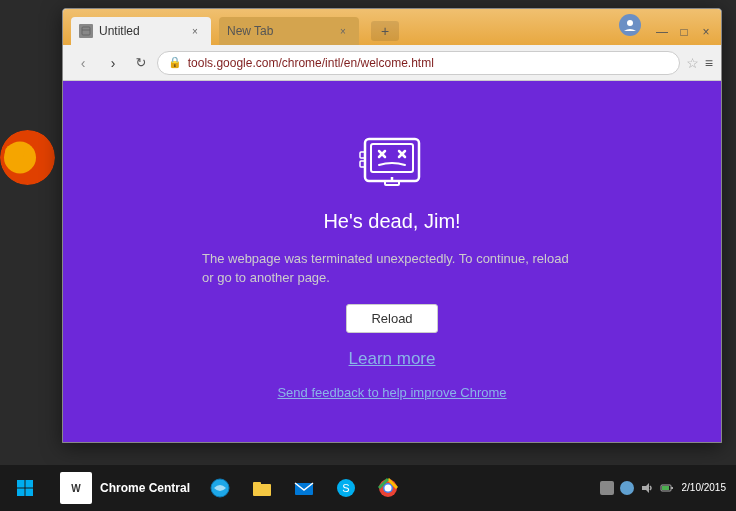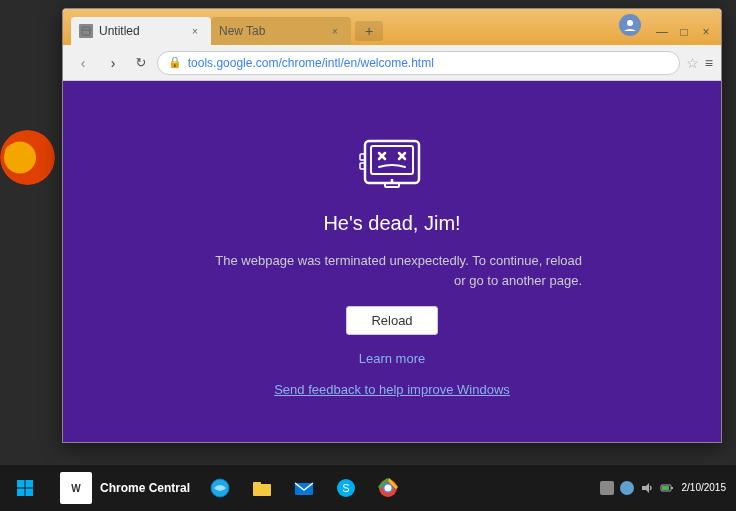--- a/index.html
+++ b/index.html
@@ -125,21 +125,21 @@
       border-radius: 4px 4px 0 0;
       display: flex;
       align-items: flex-end;
       padding: 0 8px;
       position: relative;
     }
 
     .browser-tabs {
       display: flex;
       align-items: flex-end;
-      gap: 0;
+      gap: 8px;
       flex: 1;
     }
 
     .browser-tab {
       height: 28px;
       min-width: 140px;
       max-width: 180px;
       background: #f0c070;
       border-radius: 4px 4px 0 0;
       display: flex;
@@ -292,40 +292,40 @@
       gap: 6px;
     }
 
     .address-bar-lock {
       font-size: 11px;
       color: #888;
     }
 
     .address-bar-url {
       font-size: 12px;
-      color: #3b82f6;
+      color: #7f1d1d;
       flex: 1;
     }
 
     .toolbar-star {
       font-size: 14px;
       color: #aaa;
       cursor: pointer;
     }
 
     .toolbar-menu {
       font-size: 14px;
       color: #555;
       cursor: pointer;
     }
 
     
     .browser-content {
       flex: 1;
-      background: #4c1d95;
+      background: #6d28d9;
       display: flex;
       flex-direction: column;
       align-items: center;
       justify-content: center;
       gap: 16px;
       padding: 20px;
     }
 
     
     .dead-face {
@@ -342,38 +342,39 @@
     .error-title {
       color: white;
       font-size: 20px;
       font-weight: 400;
       text-align: center;
     }
 
     .error-description {
       color: #ccc;
       font-size: 13px;
-      text-align: right;
+      text-align: left;
       max-width: 380px;
       line-height: 1.5;
     }
 
     .reload-btn {
       padding: 6px 24px;
       background: white;
       border: 1px solid #ccc;
       border-radius: 3px;
       font-size: 13px;
       color: #333;
       cursor: pointer;
     }
 
     .learn-more-link {
       color: #8ab4e8;
-      font-size: 13px;
+      font-size: 17px;
+      text-decoration: underline;
       cursor: pointer;
     }
 
     .feedback-link {
       color: #8ab4e8;
       font-size: 13px;
       text-decoration: underline;
       cursor: pointer;
     }
 
@@ -495,21 +496,21 @@
       </div>
 
       <div class="error-title">He's dead, Jim!</div>
 
       <div class="error-description">The webpage was terminated unexpectedly. To continue, reload or go to another page.</div>
 
       <button class="reload-btn">Reload</button>
 
       <a class="learn-more-link">Learn more</a>
 
-      <a class="feedback-link">Send feedback to help improve Windows</a>
+      <a class="feedback-link">Send feedback to help improve Chrome</a>
 
     </div>
   </div>
 
   <div class="taskbar">
 
     <div class="taskbar-start">
       <svg class="win-logo-svg" viewBox="0 0 18 18" xmlns="http://www.w3.org/2000/svg">
         <rect x="1" y="1" width="7.5" height="7.5" fill="#00adef"></rect>
         <rect x="9.5" y="1" width="7.5" height="7.5" fill="#00adef"></rect>

